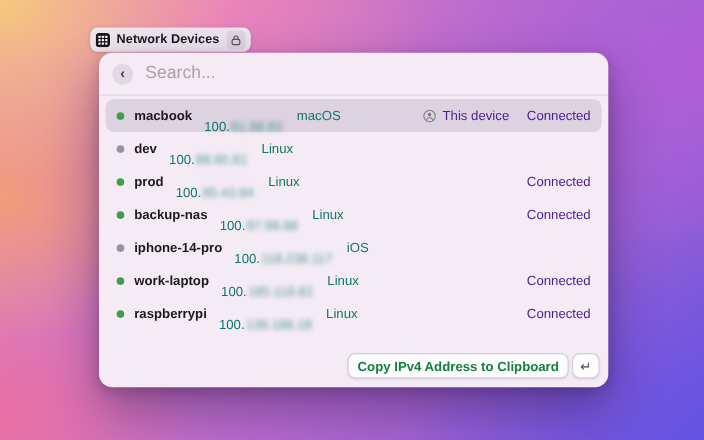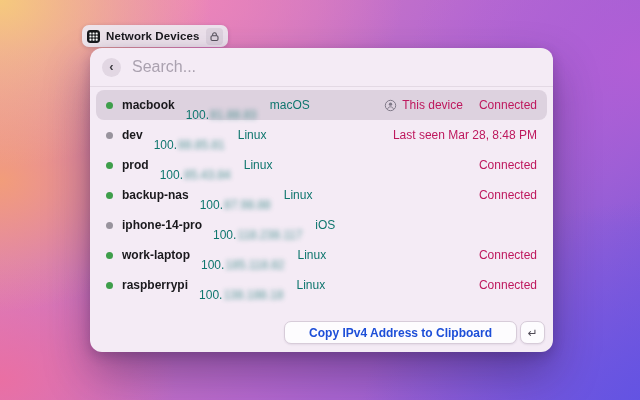--- a/index.html
+++ b/index.html
@@ -56,32 +56,32 @@
   }
   .row.selected { background:#ddd2df;text-align:center; }
   .dot { width:7px; height:7px; border-radius:50%; margin-right:9px; flex:none; }
   .dot.green { background:#3e9e4b; }
   .dot.gray  { background:#98939d; }
   .dev-name { font-weight:700; color:#1a191d; margin-right:11px; }
   .dev-ip { color:#0f766e; display:flex; align-items:baseline;margin-top:20px; }
   .masked { filter:blur(2.6px); opacity:.7; margin-left:1px; }
   .dev-os { color:#0f766e; margin-left:13px; }
   .spacer { flex:1; }
-  .right { display:flex; align-items:center; gap:16px; color:#be185d; }
+  .right { display:flex; align-items:center; gap:16px; color:#4c1d95; }
   .accessory { display:flex; align-items:center; gap:5px; }
   .person-icon { width:13px; height:13px; display:block; }
 
   
   .footer-action {
     position:absolute; right:8px; bottom:8px; height:23px;
     display:flex; gap:3px; align-items:stretch;
   }
   .action-label {
     background:#fdfcfe; border:1px solid #d7ccd9; border-radius:7px;
-    padding:0 24px; font-size:12px; font-weight:700; color:#1d4ed8;
+    padding:0 8px; font-size:12px; font-weight:700; color:#15803d;
     display:flex; align-items:center; box-shadow:0 1px 2px rgba(40,15,60,.08);
   }
   .action-key {
     width:25px; background:#fdfcfe; border:1px solid #d7ccd9; border-radius:7px;
     display:flex; align-items:center; justify-content:center;
     color:#4e4a55; font-size:12px; box-shadow:0 1px 2px rgba(40,15,60,.08);
   }
 </style>
 </head>
 <body>
@@ -142,24 +142,20 @@
   </div>
       <div class="row">
     <span class="dot gray"></span>
     <span class="dev-name">dev</span>
     <span class="dev-ip">
       <span>100.</span>
           <span class="masked">88.85.81</span>
     </span>
     <span class="dev-os">Linux</span>
     <span class="spacer"></span>
-    <span class="right">
-
-      <span>Last seen Mar 28, 8:48 PM</span>
-    </span>
   </div>
       <div class="row">
     <span class="dot green"></span>
     <span class="dev-name">prod</span>
     <span class="dev-ip">
       <span>100.</span>
           <span class="masked">85.43.84</span>
     </span>
     <span class="dev-os">Linux</span>
     <span class="spacer"></span>

